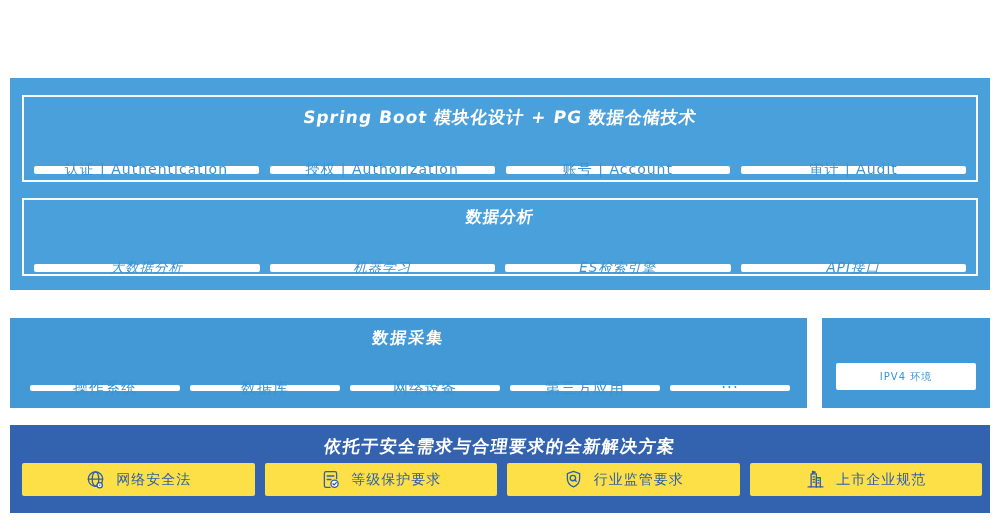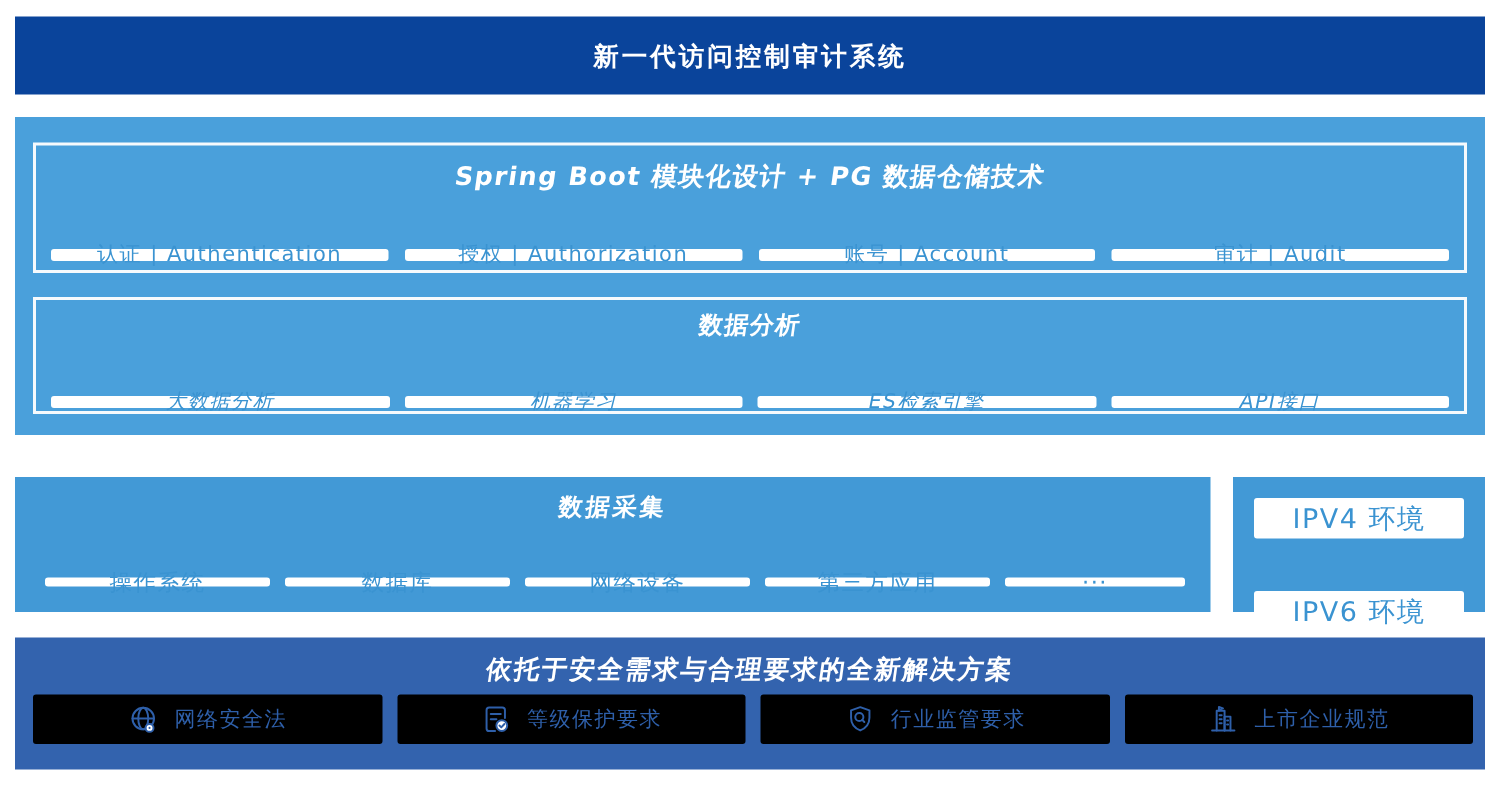--- a/index.html
+++ b/index.html
@@ -44,44 +44,41 @@
     margin-top:10px;transform:skewX(-8deg);letter-spacing:2px;
   }
   .row-collect{left:20px;right:17px;top:40px;height:33px;gap:10px;}
   .row-collect .wbox{font-size:15px;}
   .row-collect .wbox.narrow{flex:0.8;}
   
   .env{
     left:822px;top:318px;width:168px;height:90px;background:#4299D6;
     display:flex;flex-direction:column;align-items:center;justify-content:center;gap:8px;
   }
-  .env .wbox{flex:none;width:140px;height:27px;font-size:18px;}
+  .env .wbox{flex:none;width:140px;height:27px;font-size:10px;}
   
   .solution{left:10px;top:425px;width:980px;height:88px;background:#3363AE;}
   .solution-title{
     text-align:center;color:#ffffff;font-weight:bold;font-size:17px;
     margin-top:10px;transform:skewX(-8deg);letter-spacing:1.5px;
   }
   .row-solution{left:12px;right:8px;top:38px;height:33px;gap:10px;}
   .sbox{
-    flex:1;background:#000000;border-radius:2px;
+    flex:1;background:#fde047;border-radius:2px;
     display:flex;align-items:center;justify-content:center;gap:10px;
     color:#2E5FA9;font-size:14px;letter-spacing:1px;
   }
   .sicon{display:flex;align-items:center;}
   .sicon svg{stroke:#2E5FA9;fill:none;stroke-width:1.5;stroke-linecap:round;stroke-linejoin:round;}
 </style>
 </head>
 <body>
 
 <div class="canvas">
 
-  <div class="sec header">
-    <span class="header-title">新一代访问控制审计系统</span>
-  </div>
 
   <div class="sec platform">
 
     <div class="panel panel-spring">
       <div class="panel-title">Spring Boot 模块化设计 + PG 数据仓储技术</div>
       <div class="row row-spring">
         <div class="wbox">认证 | Authentication</div>
         <div class="wbox">授权 | Authorization</div>
         <div class="wbox">账号 | Account</div>
         <div class="wbox">审计 | Audit</div>
@@ -106,21 +103,20 @@
       <div class="wbox">操作系统</div>
       <div class="wbox">数据库</div>
       <div class="wbox">网络设备</div>
       <div class="wbox">第三方应用</div>
       <div class="wbox narrow">···</div>
     </div>
   </div>
 
   <div class="sec env">
     <div class="wbox">IPV4 环境</div>
-    <div class="wbox">IPV6 环境</div>
   </div>
 
   <div class="sec solution">
     <div class="solution-title">依托于安全需求与合理要求的全新解决方案</div>
     <div class="row row-solution">
 
       <div class="sbox">
         <span class="sicon">
           <svg width="21" height="21" viewBox="0 0 24 24">
             <circle cx="12" cy="11.5" r="8.2"></circle>

